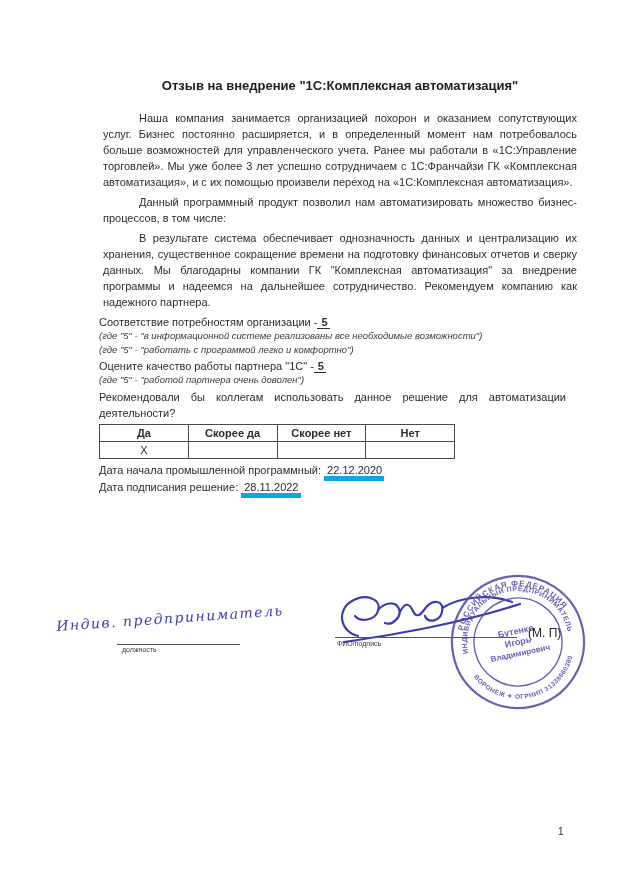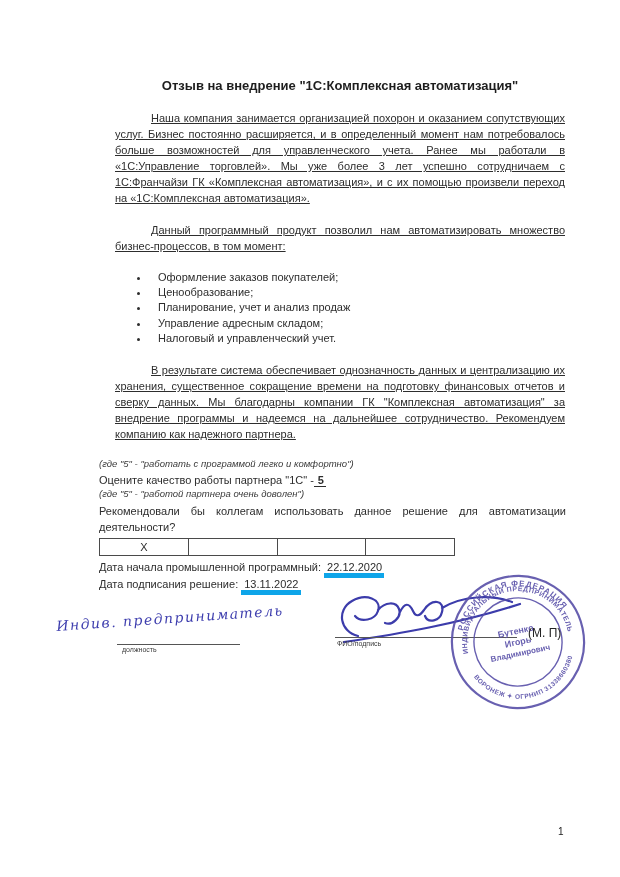--- a/index.html
+++ b/index.html
@@ -1,20 +1,20 @@
 <!DOCTYPE html>
 <html><head>
 <meta charset="utf-8">
 <style>
   html,body{margin:0;padding:0;background:#e8e8e8;}
   .page{position:relative;width:620px;height:877px;background:#ffffff;overflow:hidden;
         font-family:"Liberation Sans",sans-serif;color:#2d2d2d;margin:0 auto;}
   .content{position:absolute;left:99px;top:78px;width:482px;font-size:11px;line-height:16px;}
   .title{font-size:13px;font-weight:bold;text-align:center;margin:0 0 16px 0;color:#1e1e1e;}
-  .para{margin:16px;text-align:justify;text-indent:36px;text-decoration:underline;}
+  .para{margin:4px;text-align:justify;text-indent:36px;}
   ul.bullets{margin:1px 0 1px 51px;padding:0;}
   ul.bullets li{padding-left:8px;line-height:15.2px;}
   .ratings{margin-top:4px;}
   .rating{margin-bottom:3px;}
   .rating-line{line-height:16px;}
   .score{font-weight:bold;border-bottom:1px solid #2d2d2d;padding:0 2px 0 4px;}
   .rating-note{font-style:italic;font-size:9.5px;line-height:11px;color:#3a3a3a;}
   .recommend{margin:4px 15px 0 0;text-align:justify;}
   table.choice{border-collapse:collapse;margin:3px 0 3px 0;width:356px;table-layout:fixed;}
   table.choice th,table.choice td{border:1px solid #4a4a4a;text-align:center;font-size:11px;
@@ -37,57 +37,60 @@
 </style>
 </head>
 <body>
 
 <div class="page">
   <div class="content">
 
     <div class="title">Отзыв на внедрение "1С:Комплексная автоматизация"</div>
 
     <p class="para">Наша компания занимается организацией похорон и оказанием сопутствующих услуг. Бизнес постоянно расширяется, и в определенный момент нам потребовалось больше возможностей для управленческого учета. Ранее мы работали в «1С:Управление торговлей». Мы уже более 3 лет успешно сотрудничаем с 1С:Франчайзи ГК «Комплексная автоматизация», и с их помощью произвели переход на «1С:Комплексная автоматизация».</p>
-    <p class="para">Данный программный продукт позволил нам автоматизировать множество бизнес-процессов, в том момент:</p>
+    <p class="para">Данный программный продукт позволил нам автоматизировать множество бизнес-процессов, в том числе:</p>
 
-    <ul class="bullets">
-      <li>Оформление заказов покупателей;</li>
-      <li>Ценообразование;</li>
-      <li>Планирование, учет и анализ продаж</li>
-      <li>Управление адресным складом;</li>
-      <li>Налоговый и управленческий учет.</li>
-    </ul>
 
     <p class="para">В результате система обеспечивает однозначность данных и централизацию их хранения, существенное сокращение времени на подготовку финансовых отчетов и сверку данных. Мы благодарны компании ГК "Комплексная автоматизация" за внедрение программы и надеемся на дальнейшее сотрудничество. Рекомендуем компанию как надежного партнера.</p>
 
     <div class="ratings">
+      <div class="rating">
+        <div class="rating-line"><span>Соответствие потребностям организации -</span><span class="score">5</span></div>
+        <div class="rating-note">(где "5" - "в информационной системе реализованы все необходимые возможности")</div>
+      </div>
       <div class="rating">
         <div class="rating-note">(где "5" - "работать с программой легко и комфортно")</div>
       </div>
       <div class="rating">
         <div class="rating-line"><span>Оцените качество работы партнера "1С" -</span><span class="score">5</span></div>
         <div class="rating-note">(где "5" - "работой партнера очень доволен")</div>
       </div>
     </div>
 
     <p class="recommend">Рекомендовали бы коллегам использовать данное решение для автоматизации деятельности?</p>
 
     <table class="choice">
       <tbody>
+          <tr>
+        <th>Да</th>
+        <th>Скорее да</th>
+        <th>Скорее нет</th>
+        <th>Нет</th>
+      </tr>
       <tr>
         <td>X</td>
         <td></td>
         <td></td>
         <td></td>
       </tr>
     </tbody>
       </table>
 
     <div class="date-line"><span>Дата начала промышленной программный:</span> <span class="date-value">22.12.2020</span></div>
-    <div class="date-line"><span>Дата подписания решение:</span> <span class="date-value">13.11.2022</span></div>
+    <div class="date-line"><span>Дата подписания решение:</span> <span class="date-value">28.11.2022</span></div>
   </div>
 
   <div class="hand-position">Индив. предприниматель</div>
   <div class="sig-line-left"></div>
   <div class="label-position">должность</div>
 
   <svg class="autograph" viewBox="0 0 195 62" xmlns="http://www.w3.org/2000/svg">
     <g fill="none" stroke="#3c3cab" stroke-width="2.2" stroke-linecap="round">
       <path d="M30 46 C 12 42 8 20 24 11 C 38 3 54 9 50 21 C 47 30 33 33 27 26 M50 20 C 57 12 68 11 71 19 C 74 27 64 36 57 33 M72 22 q 7 -14 13 -1 q 4 9 11 -1 M96 20 c 8 -12 21 -10 18 2 c -2 9 -14 12 -17 4 M114 18 c 20 -12 48 -14 70 -6 M16 52 C 70 44 130 34 192 14"></path>
     </g>

